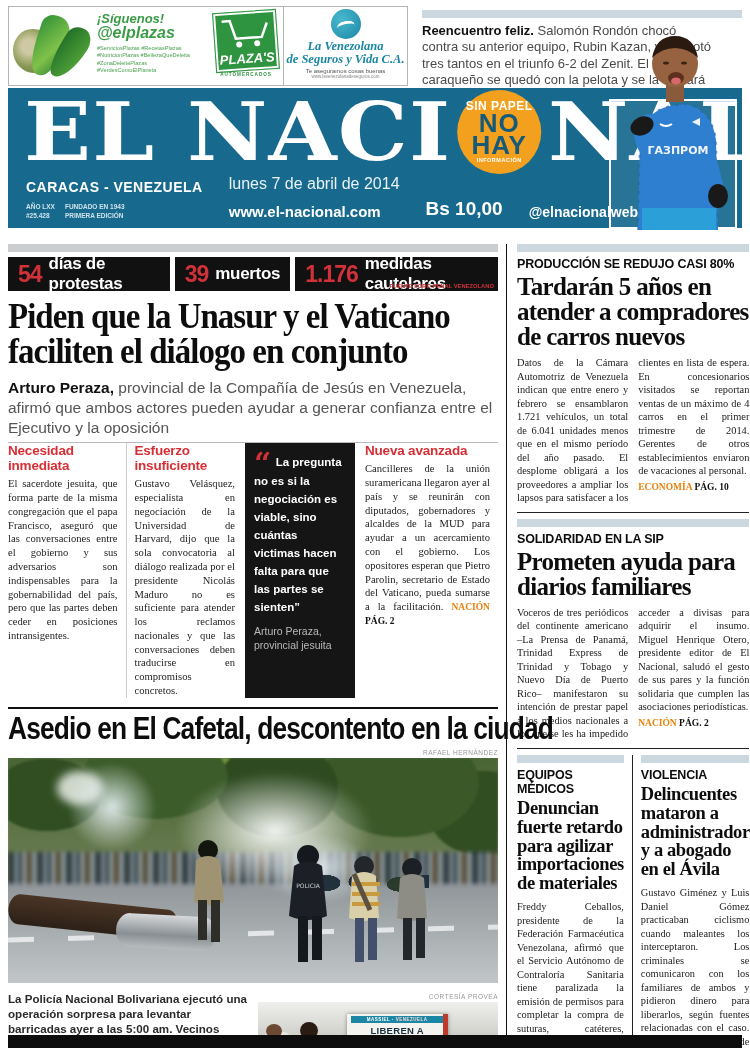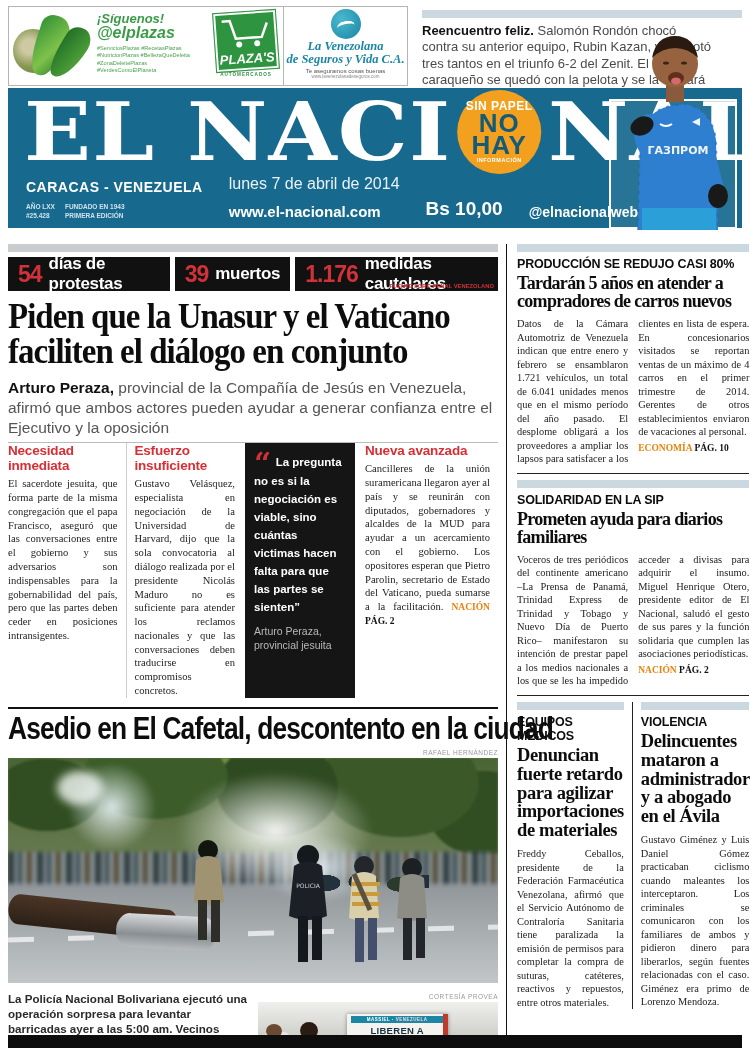--- a/index.html
+++ b/index.html
@@ -118,21 +118,21 @@
   .poster-band { height:7px; background:#1b87a4; display:flex; align-items:center; justify-content:center; color:#fff; font-size:4.5px; font-weight:bold; letter-spacing:0.5px; }
   .poster-band .red { color:#ffd9d9; }
   .poster-title { color:#17303f; font-weight:bold; font-size:9.5px; text-align:center; margin-top:2px; letter-spacing:0.3px; }
   .poster-side { position:absolute; right:0; top:0; bottom:0; width:5px; background:#c0392b; }
   .ins-fig { position:absolute; border-radius:6px; }
 
   
   .sb-sec { padding-bottom:7px; }
   .sb-sec + .sb-sec { border-top:1px solid #222; padding-top:6px; }
   .sb-kicker { font-weight:bold; font-size:12.5px; letter-spacing:-0.2px; color:#0d0d0d; margin-bottom:3px; }
-  .sb-head { font-family:"Liberation Serif", serif; font-weight:bold; font-size:18px; letter-spacing:-0.7px; line-height:1.0; color:#0d0d0d; margin-bottom:7px; }
+  .sb-head { font-family:"Liberation Serif", serif; font-weight:bold; font-size:25px; letter-spacing:-0.7px; line-height:1.0; color:#0d0d0d; margin-bottom:7px; }
   .sb-body { font-family:"Liberation Serif", serif; font-size:10.4px; line-height:1.3; text-align:justify; color:#222; column-count:2; column-gap:10px; }
   .sb-body .sec-link { display:block; }
   .twocol { display:flex; }
   .subcol { flex:1; padding-right:8px; }
   .subcol + .subcol { border-left:1px solid #222; padding-left:8px; padding-right:0; }
   .subcol .sb-head { font-size:18.5px; letter-spacing:-0.4px; line-height:1.02; }
   .subcol .sb-body { column-count:1; }
 
   .bottombar { position:absolute; left:8px; right:8px; bottom:0; height:13px; background:#0d0d0d; }
 </style>

